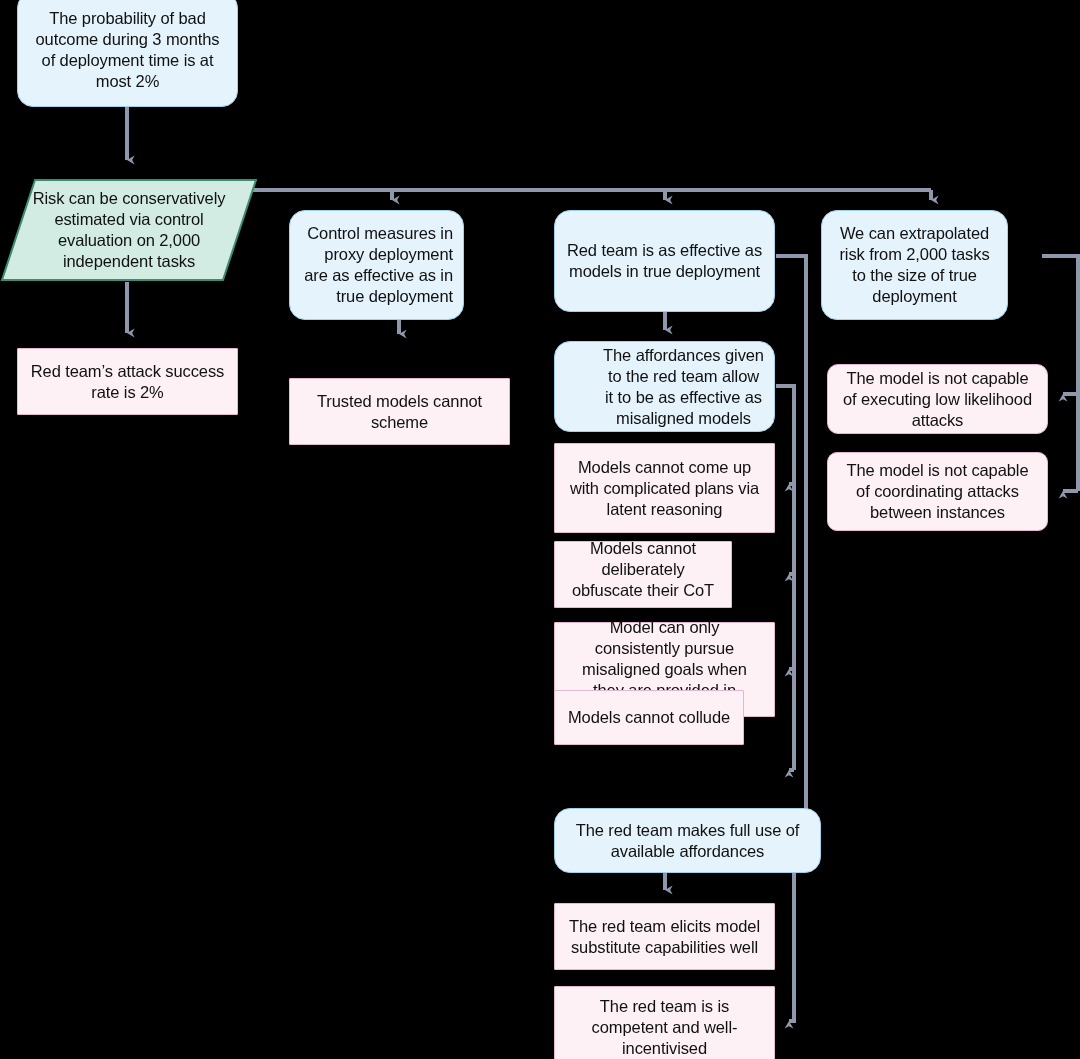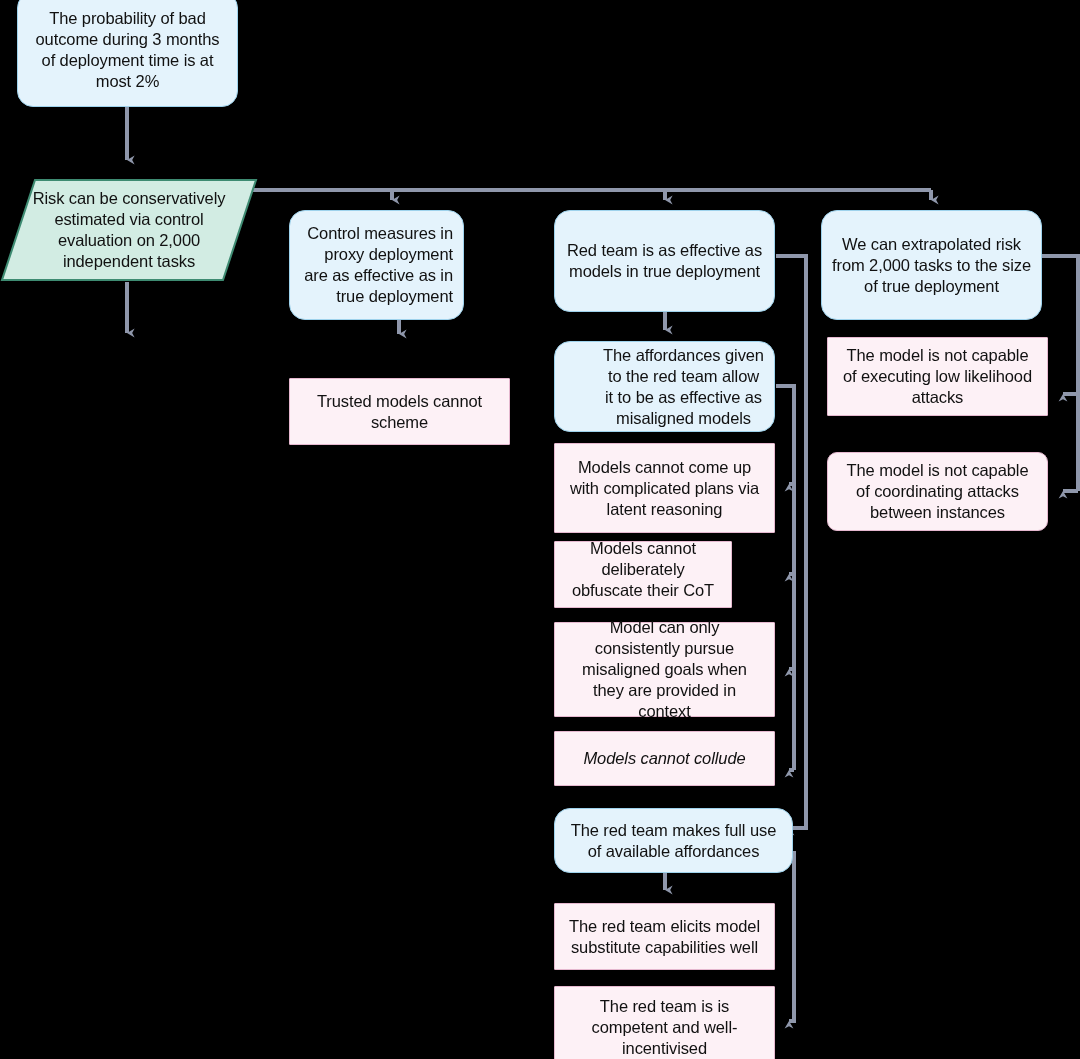--- a/index.html
+++ b/index.html
@@ -121,20 +121,23 @@
     <span>The probability of bad outcome during 3 months of deployment time is at most 2%</span>
   </div>
 
   <div class="node parallelogram" style="left:0px; top:178px; width:258px; height:104px;">
     <svg class="para-shape" viewBox="0 0 258 104" preserveAspectRatio="none">
       <polygon points="35,2 256,2 223,102 2,102" fill="#d2ece3" stroke="#3e8b72" stroke-width="2"></polygon>
     </svg>
     <span class="para-text">Risk can be conservatively estimated via control evaluation on 2,000 independent tasks</span>
   </div>
 
+  <div class="node pink" style="left:17px; top:348px; width:221px; height:67px;">
+    <span>Red team’s attack success rate is 2%</span>
+  </div>
 
   <div class="node blue" style="left:289px; top:210px; width:175px; height:110px;text-align:right;">
     <span>Control measures in proxy deployment are as effective as in true deployment</span>
   </div>
 
   <div class="node pink" style="left:289px; top:349px; width:221px; height:67px;margin-top:29px;">
     <span>Trusted models cannot scheme</span>
   </div>
 
   <div class="node blue" style="left:554px; top:210px; width:221px; height:102px;">
@@ -150,41 +153,41 @@
   </div>
 
   <div class="node pink" style="left:554px; top:541px; width:178px; height:67px;align-items:flex-end;">
     <span>Models cannot deliberately obfuscate their CoT</span>
   </div>
 
   <div class="node pink" style="left:554px; top:622px; width:221px; height:95px;">
     <span>Model can only consistently pursue misaligned goals when they are provided in context</span>
   </div>
 
-  <div class="node pink" style="left:554px; top:731px; width:221px; height:55px;font-style:italic;">
+  <div class="node pink" style="left:554px; top:690px; width:190px; height:55px;">
     <span>Models cannot collude</span>
   </div>
 
-  <div class="node blue" style="left:554px; top:808px; width:239px; height:65px;">
+  <div class="node blue" style="left:554px; top:808px; width:267px; height:65px;">
     <span>The red team makes full use of available affordances</span>
   </div>
 
   <div class="node pink" style="left:554px; top:903px; width:221px; height:67px;">
     <span>The red team elicits model substitute capabilities well</span>
   </div>
 
   <div class="node pink" style="left:554px; top:986px; width:221px; height:82px;">
     <span>The red team is is competent and well-incentivised</span>
   </div>
 
-  <div class="node blue" style="left:821px; top:210px; width:221px; height:110px;">
+  <div class="node blue" style="left:821px; top:210px; width:187px; height:110px;">
     <span>We can extrapolated risk from 2,000 tasks to the size of true deployment</span>
   </div>
 
-  <div class="node pink" style="left:827px; top:337px; width:221px; height:79px;">
+  <div class="node pink" style="left:827px; top:364px; width:221px; height:70px;border-radius:11px;">
     <span>The model is not capable of executing low likelihood attacks</span>
   </div>
 
   <div class="node pink" style="left:827px; top:452px; width:221px; height:79px;border-radius:10px;">
     <span>The model is not capable of coordinating attacks between instances</span>
   </div>
 
 </div>
 
 </body></html>

